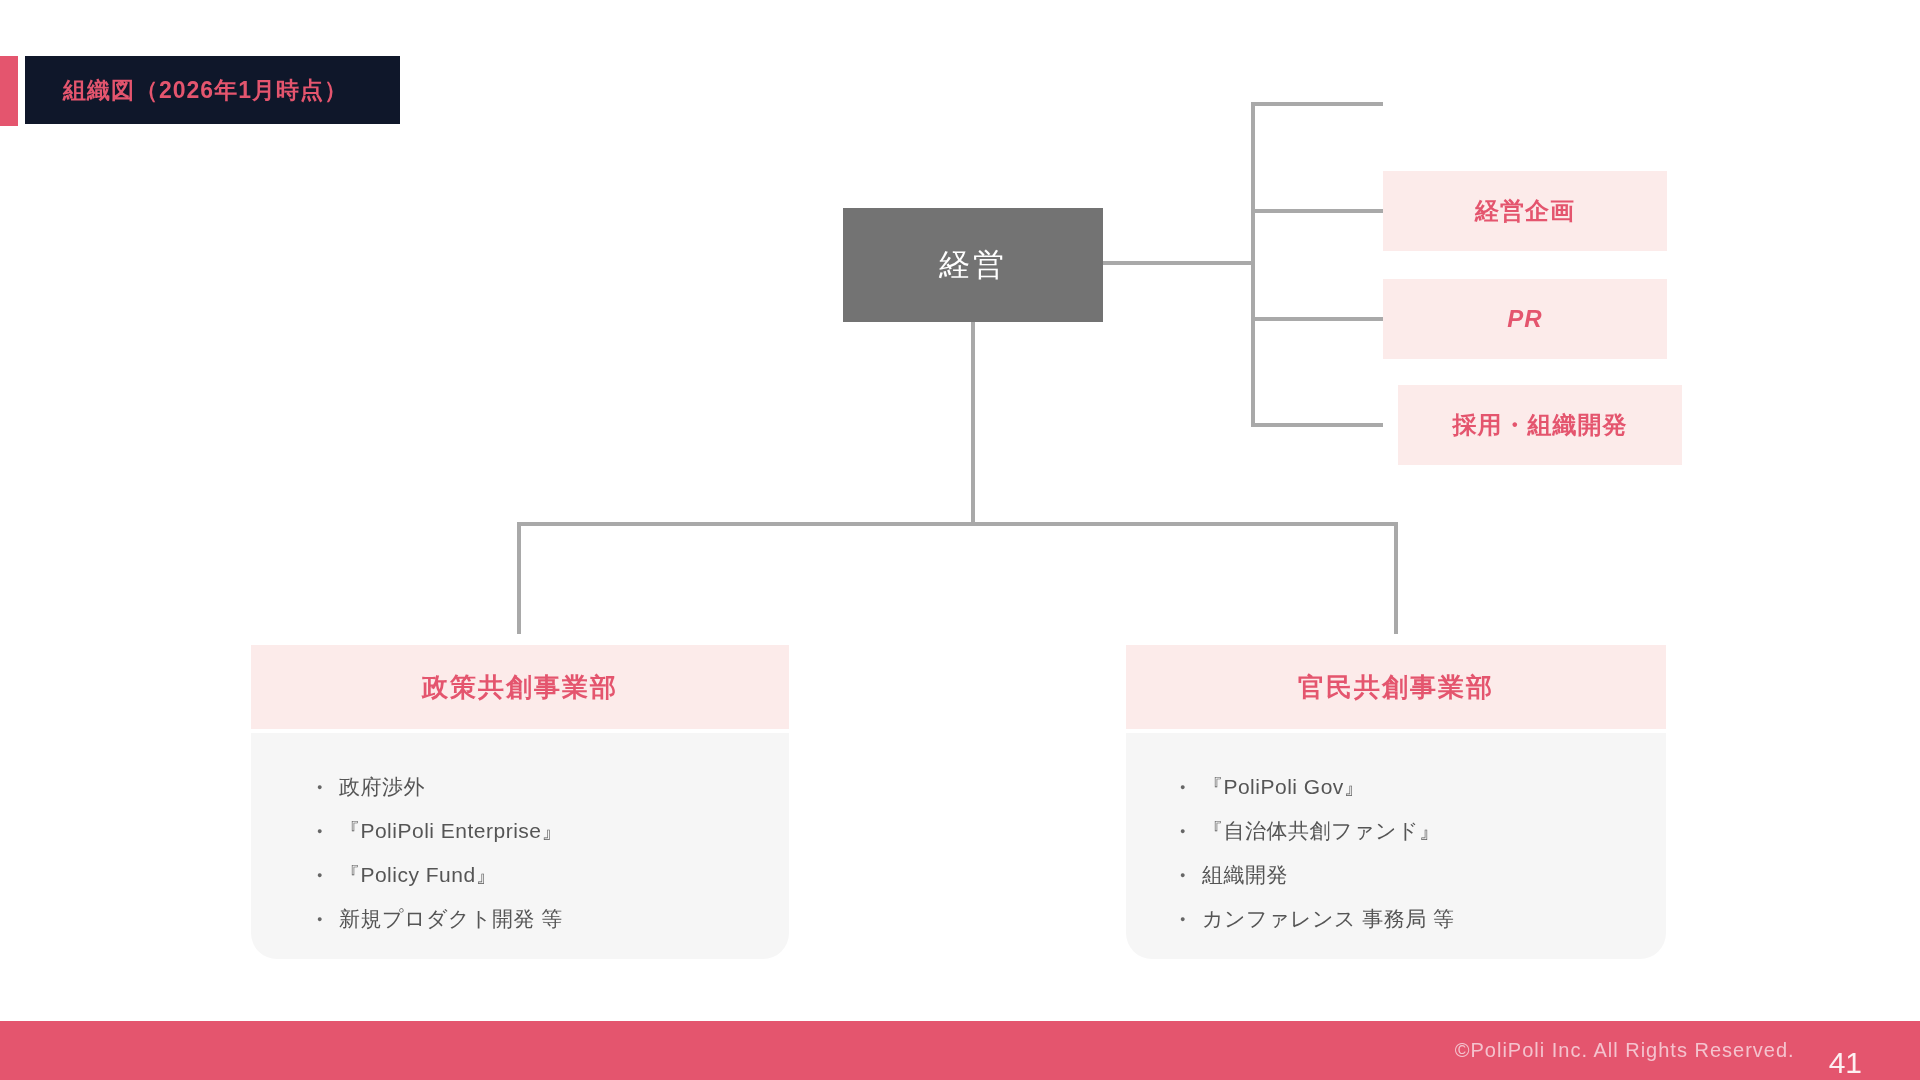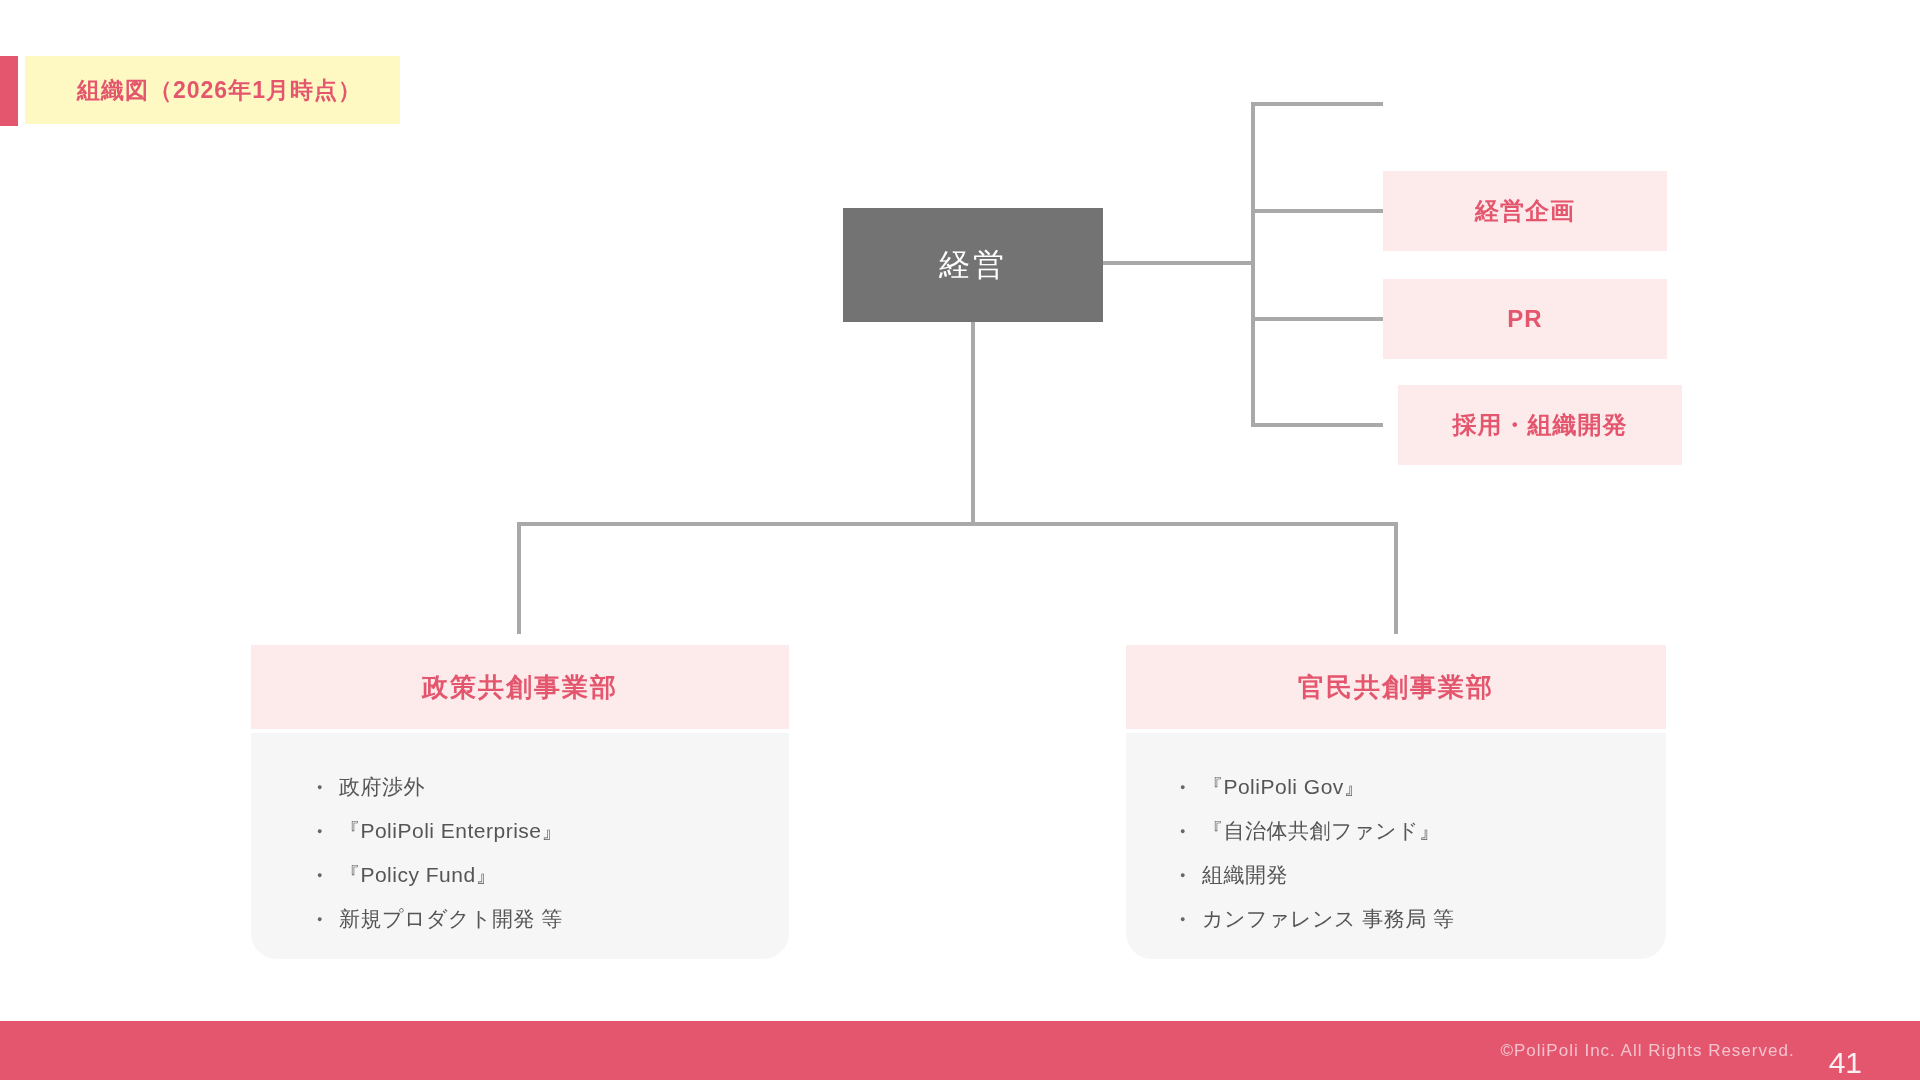--- a/index.html
+++ b/index.html
@@ -18,24 +18,24 @@
   .title-accent {
     position: absolute;
     left: 0; top: 56px;
     width: 18px; height: 70px;
     background: #e4556e;
   }
   .title-badge {
     position: absolute;
     left: 25px; top: 56px;
     width: 375px; height: 68px;
-    background: #fef9c3;
-    display: flex;
-    align-items: center;
-    padding-left: 52px;
+    background: #0f172a;
+    display: flex;
+    align-items: center;
+    padding-left: 38px;
   }
   .title-badge span {
     color: #e4556e;
     font-size: 23px;
     font-weight: bold;
     letter-spacing: 1px;
   }
 
   
   .line {
@@ -67,21 +67,21 @@
     display: flex;
     align-items: center;
     justify-content: center;
     color: #e4556e;
     font-size: 24px;
     font-weight: bold;
     letter-spacing: 1px;
   }
   .staff-box.s0 { top: 62px; }
   .staff-box.s1 { top: 171px; justify-content: center; }
-  .staff-box.s2 { top: 279px; }
+  .staff-box.s2 { top: 279px; font-style: italic; }
   .staff-box.s3 { top: 385px; margin-left: 15px; }
 
   
   .dept { position: absolute; margin-top: 11px; }
   .dept.left  { left: 251px;  top: 634px; width: 538px; }
   .dept.right { left: 1126px; top: 634px; width: 540px; }
 
   .dept-header {
     width: 100%; height: 84px;
     background: #fcebea;
@@ -123,21 +123,21 @@
     left: 0; top: 1021px;
     width: 1920px; height: 59px;
     background: #e4556e;
     display: flex;
     align-items: center;
     justify-content: flex-end;
     padding-right: 58px;
   }
   .footer .copyright {
     color: #f4c3ce;
-    font-size: 17px;
+    font-size: 20px;
     font-weight: 300;
     letter-spacing: 1px;
   }
   .footer .pagenum {
     color: #fdf0f2;
     font-size: 30px;
     font-weight: 300;
     margin-left: 34px;
     margin-top: 24px;
   }

